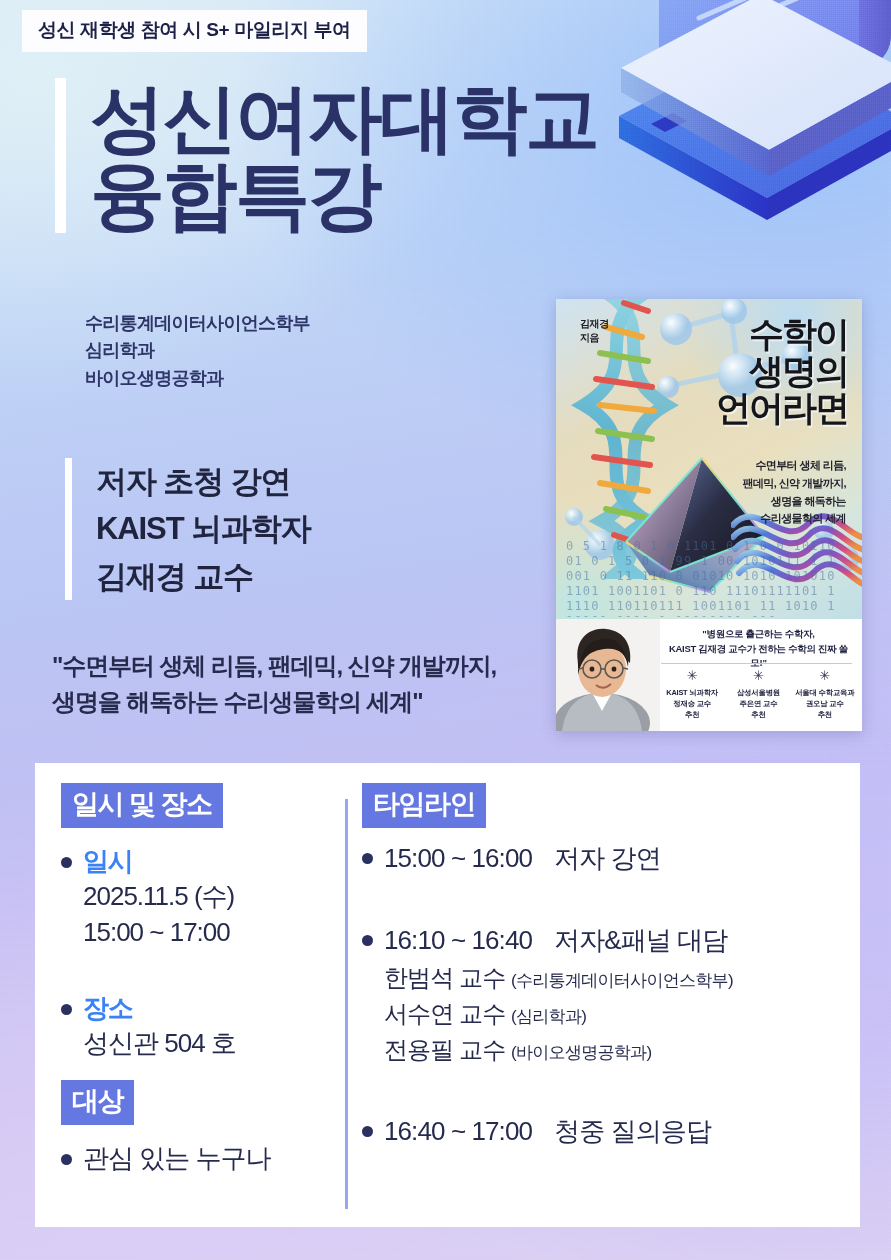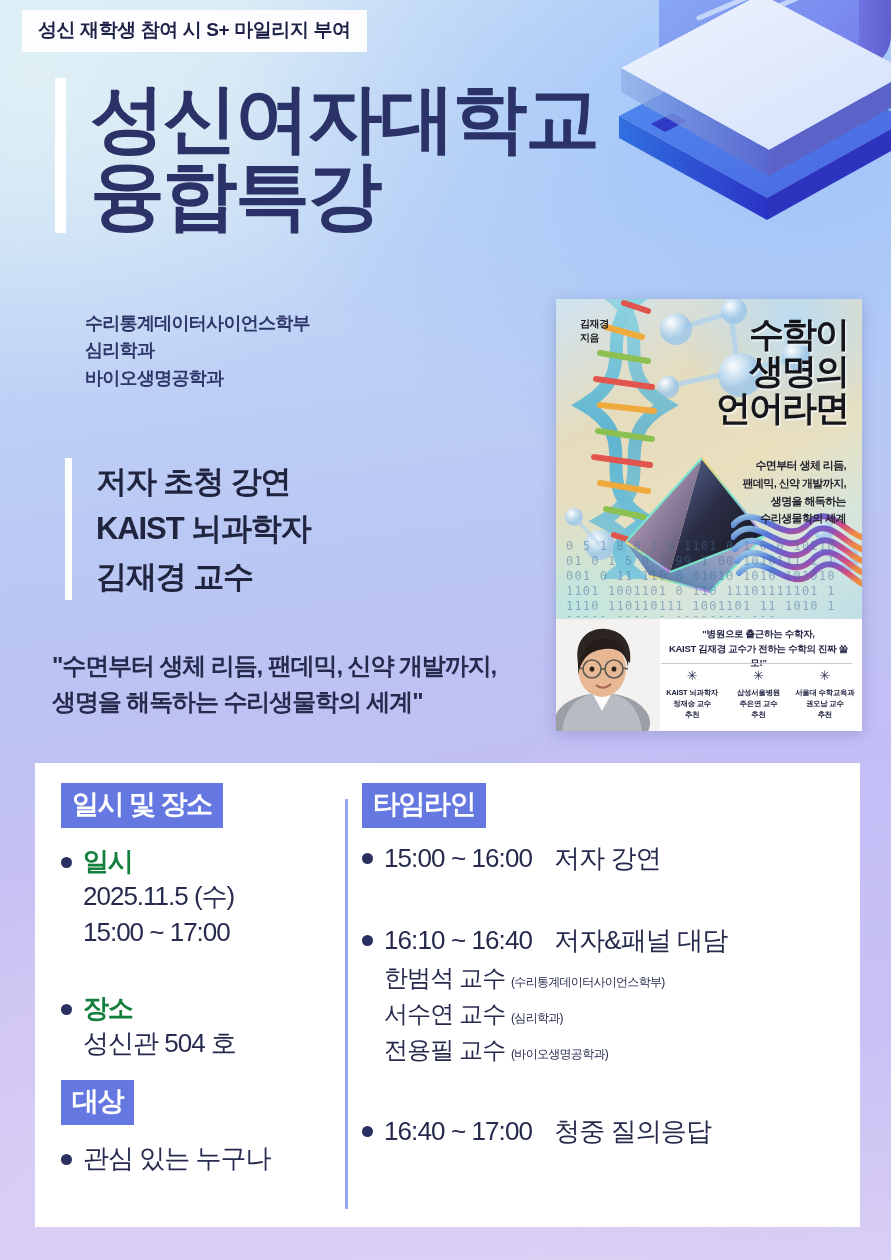--- a/index.html
+++ b/index.html
@@ -197,40 +197,40 @@
     margin-bottom: 12px;
   }
 
   .bullet-row { display: flex; margin-top: 4px; }
   .dot {
     flex: none; width: 11px; height: 11px; border-radius: 50%;
     background: #2a3060; margin: 13px 11px 0 0;
   }
   .bullet-body { flex: 1; }
   .b-head {
-    font-size: 26px; font-weight: bold; color: #15803d;
+    font-size: 26px; font-weight: bold; color: #3b82f6;
     letter-spacing: -1.2px; line-height: 1.35;
   }
   .b-line {
     font-size: 26px; color: #262b4e; font-weight: normal;
     letter-spacing: -1px; line-height: 1.38;
   }
 
   .tl-row { display: flex; margin-bottom: 6px; }
   .tl-main {
     font-size: 26px; color: #262b4e; letter-spacing: -0.9px;
     line-height: 1.4; white-space: nowrap;
   }
   .tl-time { display: inline-block; }
   .tl-label { margin-left: 22px; }
   .tl-panelist {
     font-size: 24px; color: #262b4e; letter-spacing: -0.9px;
     line-height: 1.42; margin-top: 2px;
   }
-  .tl-dept { font-size: 12px; letter-spacing: -0.7px; }
+  .tl-dept { font-size: 17px; letter-spacing: -0.7px; }
   .gap-1 { height: 36px; }
   .gap-2 { height: 40px; }
 </style>
 </head>
 <body>
 
 <div id="poster">
 
   <svg class="deco" viewBox="0 0 330 310">
     <defs>

